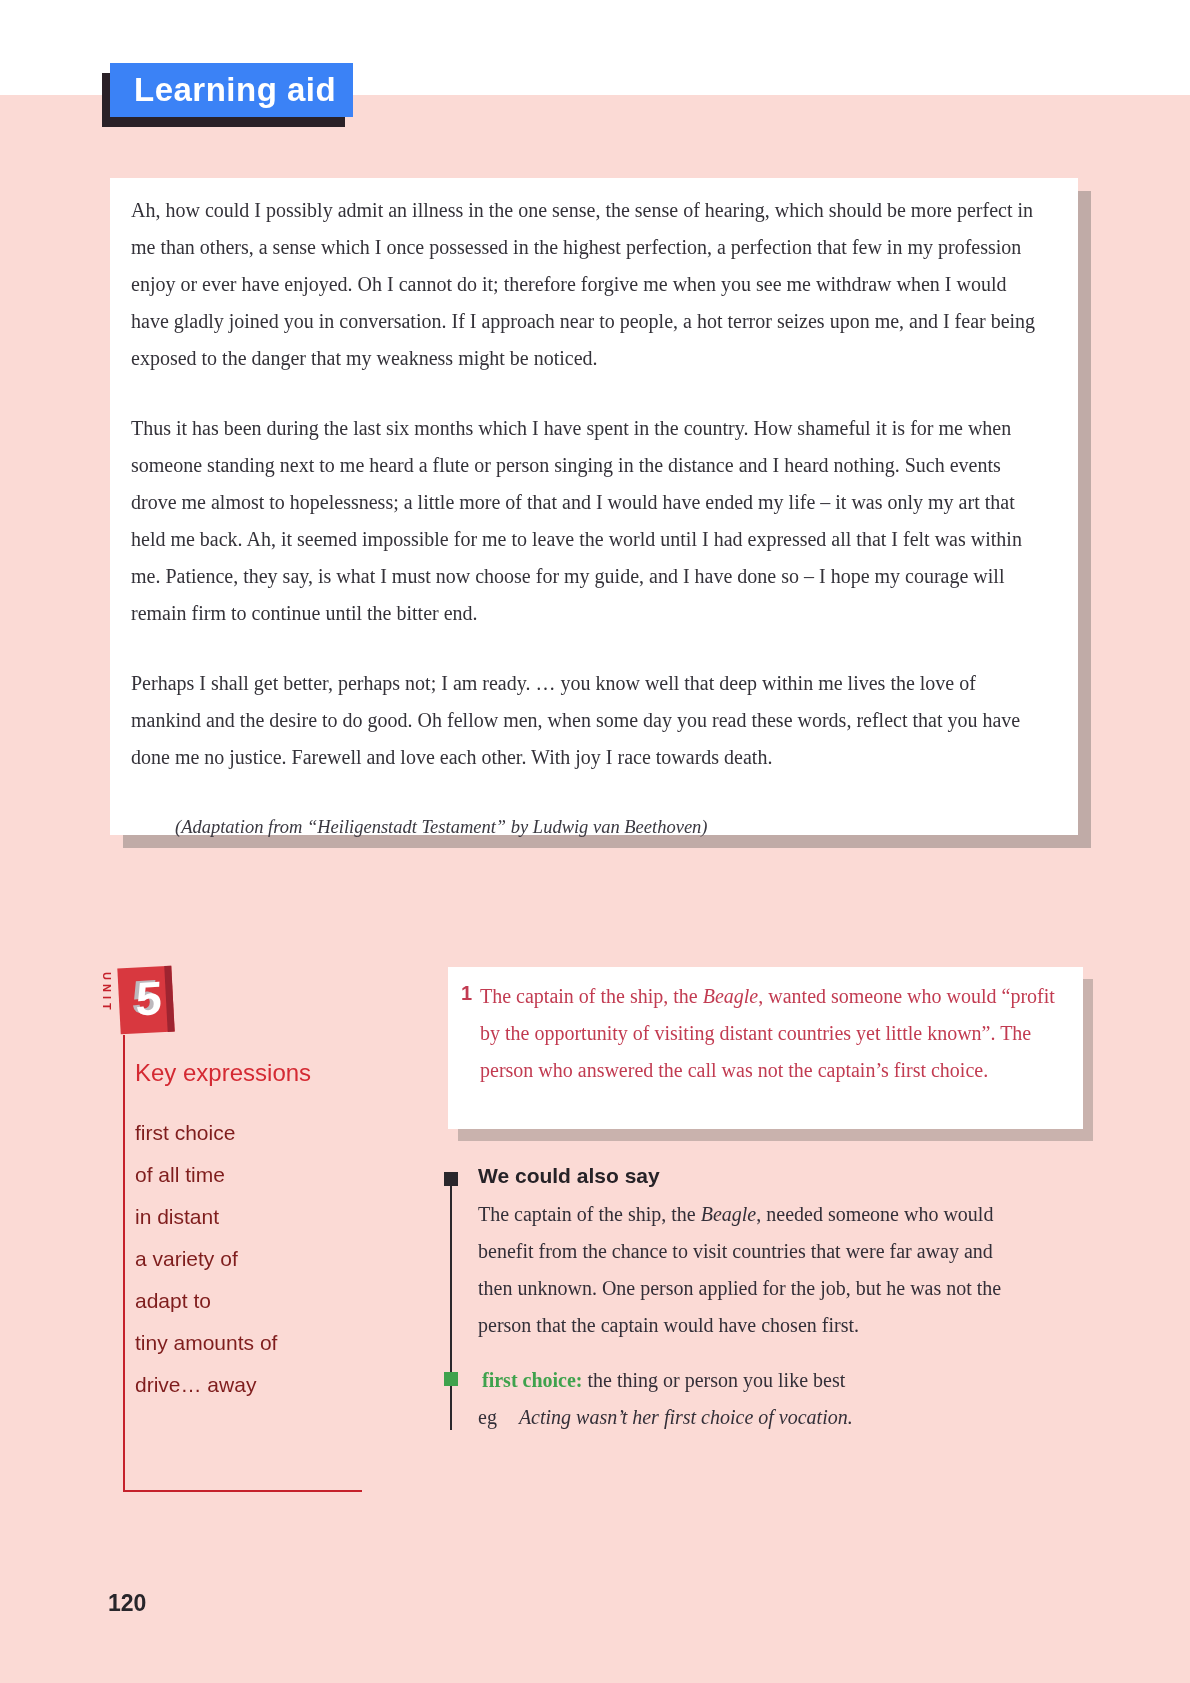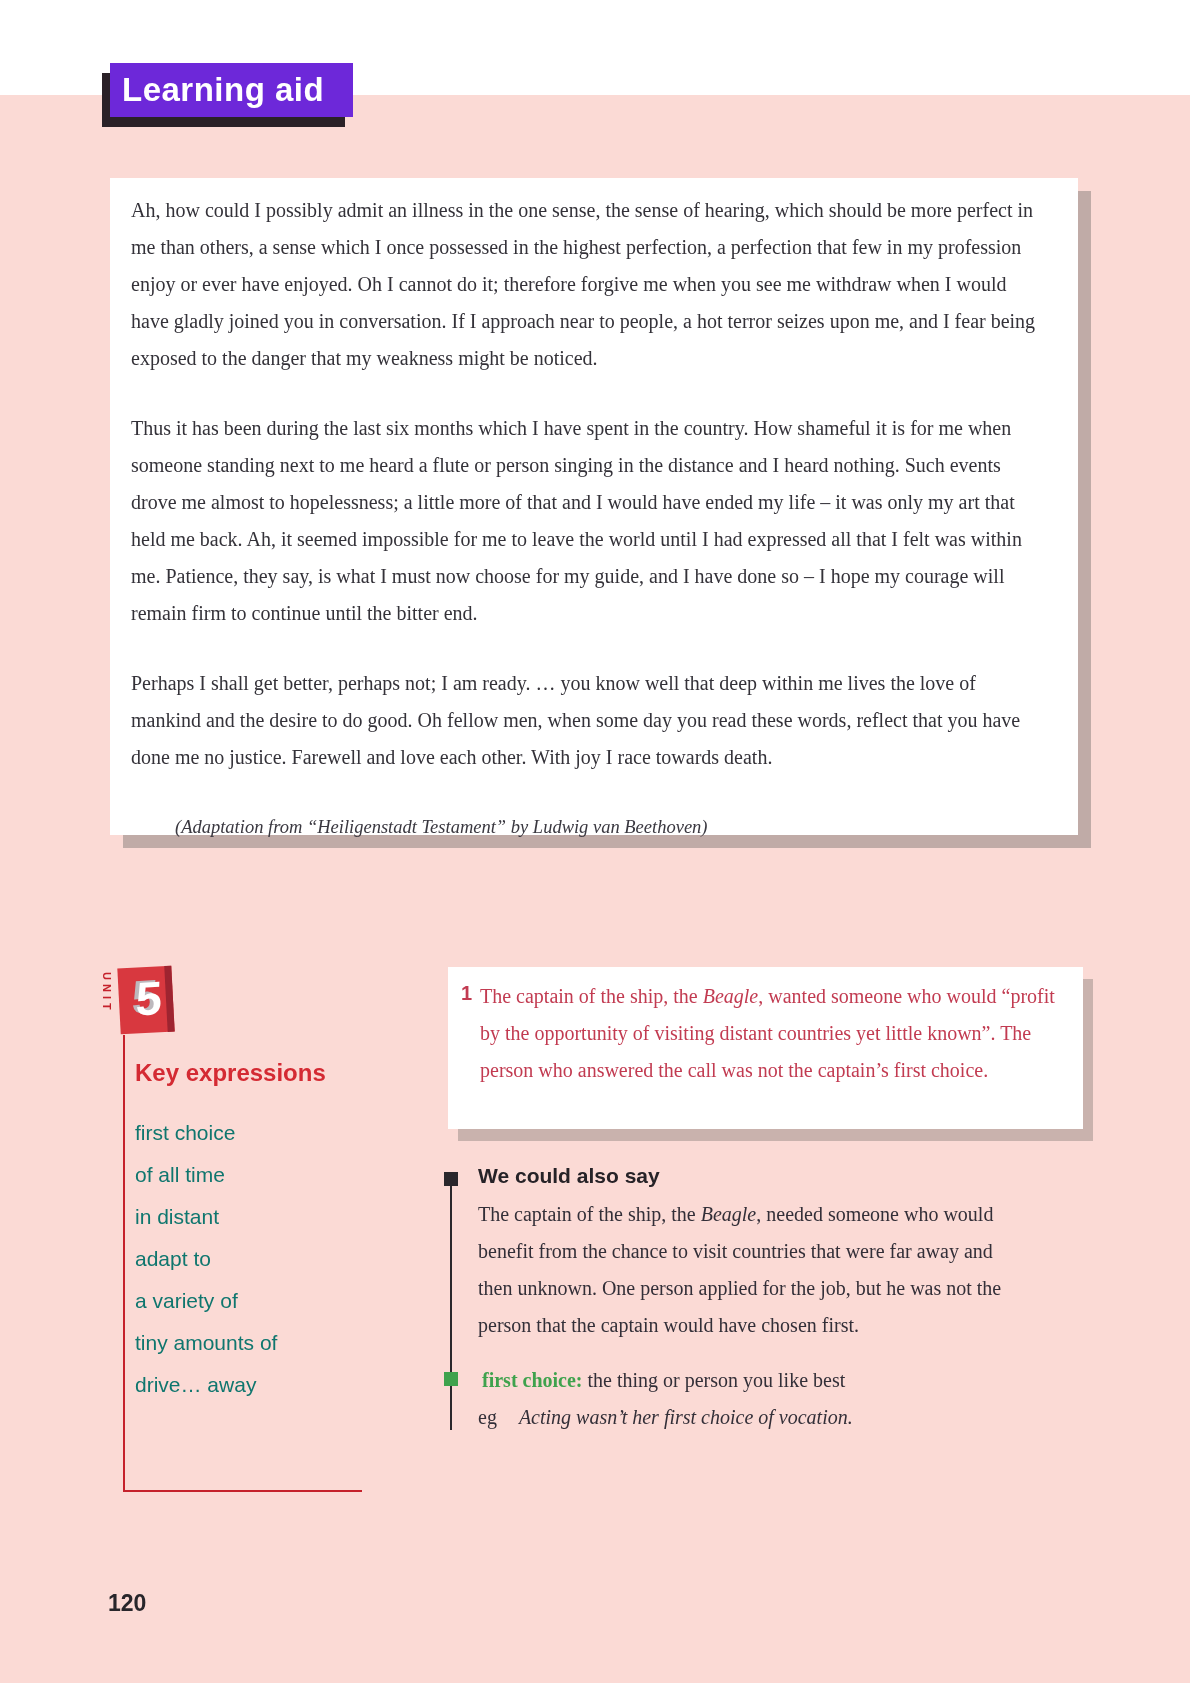--- a/index.html
+++ b/index.html
@@ -1,44 +1,44 @@
 <!DOCTYPE html>
 <html><head>
 <meta charset="utf-8">
 <style>
   html,body{margin:0;padding:0;}
   body{width:1190px;height:1683px;background:#ffffff;font-family:"Liberation Sans",sans-serif;}
   .page{position:relative;width:1190px;height:1683px;overflow:hidden;background:#fbdad5;}
   .top-white{position:absolute;left:0;top:0;width:1190px;height:95px;background:#ffffff;}
 
   
-  .banner{position:absolute;left:110px;top:63px;width:243px;height:54px;background:#6d28d9;
-          box-shadow:-8px 10px 0 #2a2127;display:flex;align-items:center;padding-left:12px;box-sizing:border-box;}
+  .banner{position:absolute;left:110px;top:63px;width:243px;height:54px;background:#3b82f6;
+          box-shadow:-8px 10px 0 #2a2127;display:flex;align-items:center;padding-left:24px;box-sizing:border-box;}
   .banner span{color:#ffffff;font-size:33px;font-weight:bold;letter-spacing:.5px;}
 
   
   .passage-box{position:absolute;left:110px;top:178px;width:968px;height:657px;background:#ffffff;
                box-shadow:13px 13px 0 #c0aba7;box-sizing:border-box;padding:14px 38px 0 21px;}
   .passage-box p{margin:0 0 33px 0;font-family:"Liberation Serif",serif;font-size:20px;line-height:37px;color:#343239;}
   .passage-box p.attribution{font-style:italic;font-size:18.5px;margin-top:27px;margin-bottom:0;color:#3a3840;margin-left:44px;}
 
   
   .unit-vertical{position:absolute;left:101px;top:972px;writing-mode:vertical-rl;font-size:11px;font-weight:bold;
                  color:#c5212b;letter-spacing:4px;}
   .badge5{position:absolute;left:119px;top:967px;width:54px;height:66px;background:#d8383f;transform:rotate(-3deg);}
   .badge5-side{position:absolute;right:0;top:0;width:7px;height:100%;background:#9e2430;}
   .badge5-num{position:absolute;left:10px;top:4px;width:40px;text-align:center;color:#ffffff;font-size:47px;
               font-weight:bold;transform:skewX(-5deg);text-shadow:-4px -2px 0 #bdb8bd;}
 
   
   .key-rule{position:absolute;left:123px;top:1035px;width:237px;height:455px;
             border-left:2px solid #c5212b;border-bottom:2px solid #c5212b;}
-  .key-title{position:absolute;left:135px;top:1058px;font-size:24px;font-weight:bold;color:#d42a33;line-height:30px;}
+  .key-title{position:absolute;left:135px;top:1058px;font-size:24px;font-weight:normal;color:#d42a33;line-height:30px;}
   .key-list{position:absolute;left:135px;top:1112px;width:230px;}
-  .key-list div{font-size:21px;line-height:42px;color:#0f766e;}
+  .key-list div{font-size:21px;line-height:42px;color:#7f1d1d;}
 
   
   .exercise-box{position:absolute;left:448px;top:967px;width:635px;height:162px;background:#ffffff;
                 box-shadow:10px 12px 0 #c9b2ad;}
   .ex-num{position:absolute;left:13px;top:15px;font-size:20px;font-weight:bold;color:#c23b51;}
   .ex-text{position:absolute;left:32px;top:11px;width:580px;font-family:"Liberation Serif",serif;
            font-size:20px;line-height:37px;color:#c23b51;}
   .ex-text i{font-style:italic;}
 
   
@@ -84,22 +84,22 @@
     <div class="badge5-side"></div>
     <div class="badge5-num">5</div>
   </div>
 
   <div class="key-rule"></div>
   <div class="key-title">Key expressions</div>
   <div class="key-list">
     <div>first choice</div>
     <div>of all time</div>
     <div>in distant</div>
+    <div>a variety of</div>
     <div>adapt to</div>
-    <div>a variety of</div>
     <div>tiny amounts of</div>
     <div>drive… away</div>
   </div>
 
   <div class="exercise-box">
     <span class="ex-num">1</span>
     <div class="ex-text"><span>The captain of the ship, the </span><i>Beagle</i><span>, wanted someone who would “profit by the opportunity of visiting distant countries yet little known”. The person who answered the call was not the captain’s first choice.</span></div>
   </div>
 
   <div class="wcas-square"></div>

